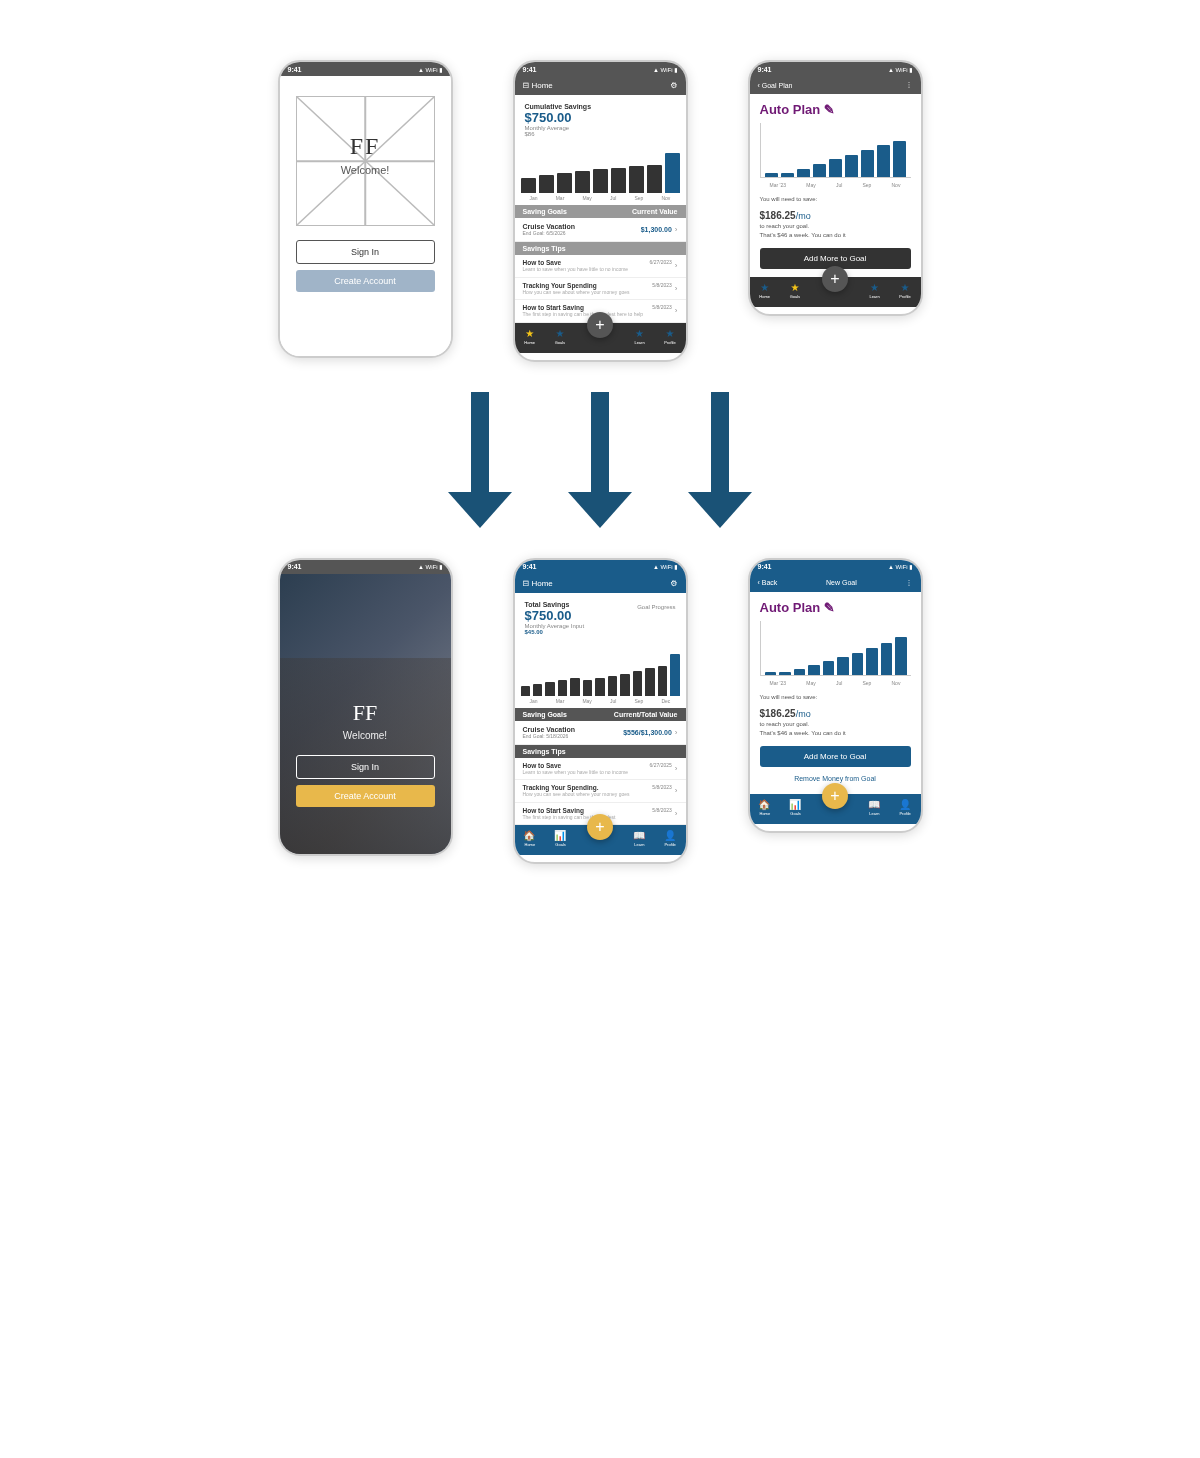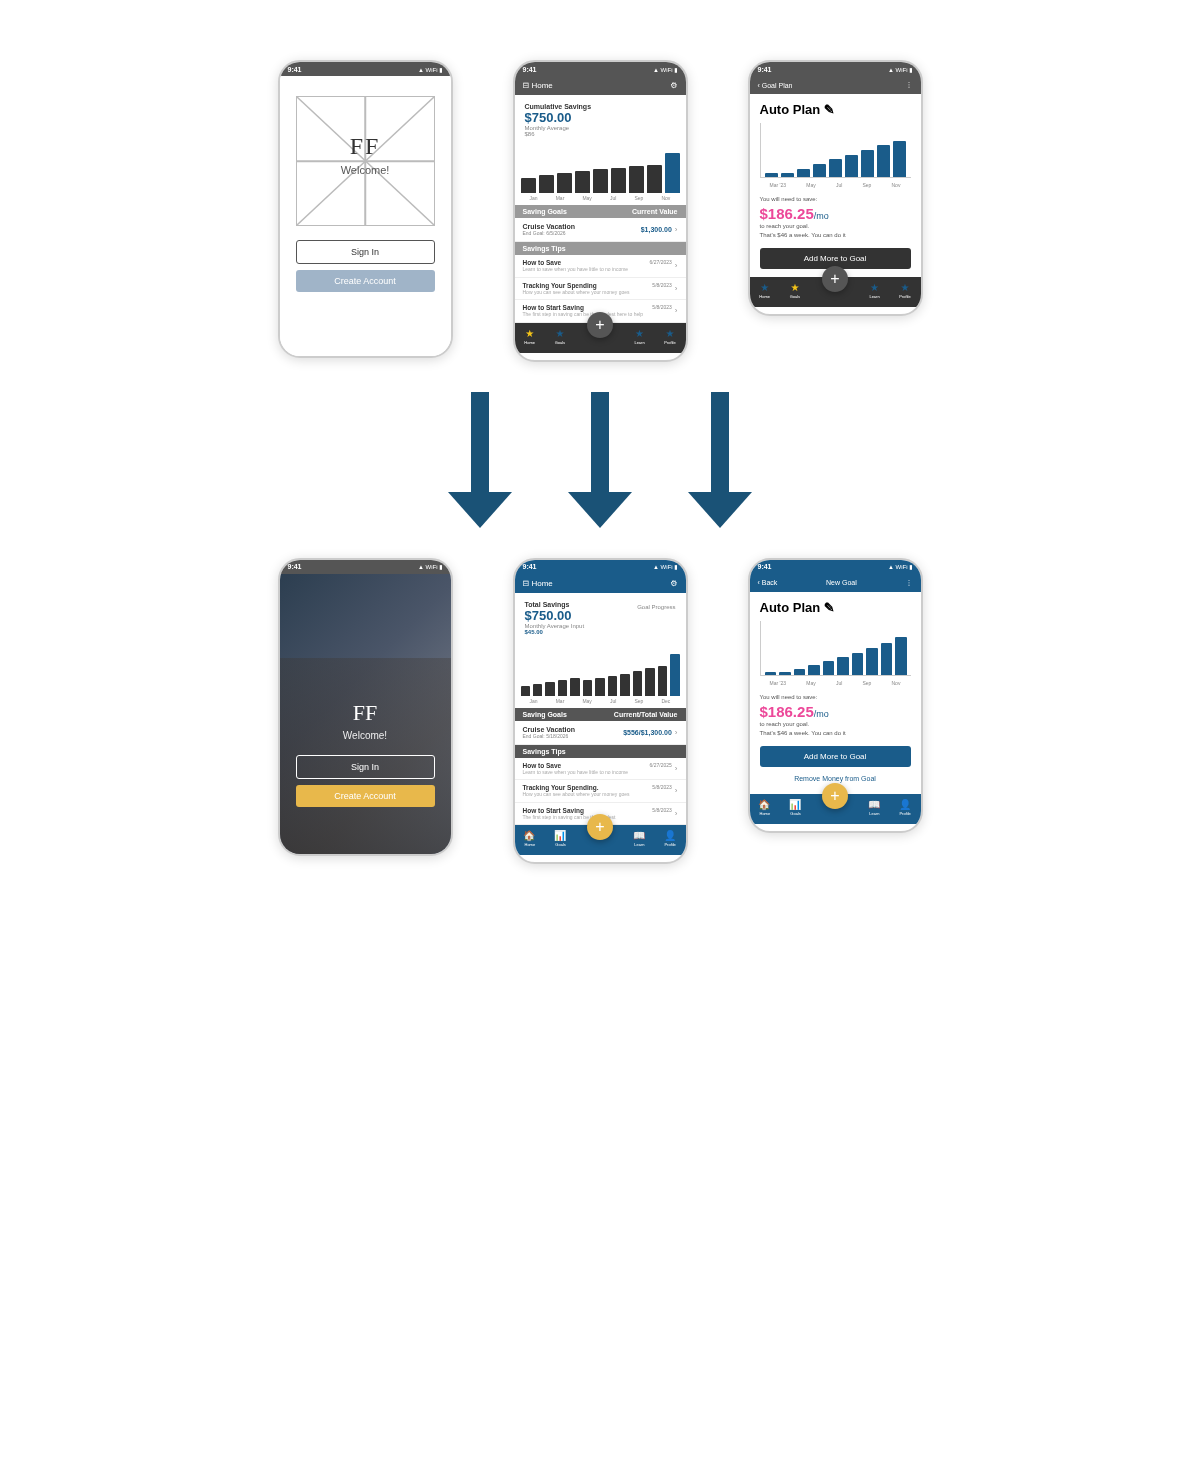--- a/index.html
+++ b/index.html
@@ -351,21 +351,21 @@
     }
 
     .goal-content {
       background: #fff;
       flex: 1;
       padding: 8px 10px;
     }
 
     .goal-title {
       font-size: 13px;
-      color: #000000;
+      color: #701a75;
       font-weight: 600;
       margin-bottom: 6px;
     }
 
     .goal-chart {
       height: 55px;
       border-left: 1.5px solid #ccc;
       border-bottom: 1.5px solid #ccc;
       display: flex;
       align-items: flex-end;
@@ -388,23 +388,23 @@
 
     .goal-chart-label { font-size: 5px; color: #888; }
 
     .goal-info {
       font-size: 6px;
       color: #555;
       margin-bottom: 3px;
     }
 
     .goal-amount {
-      font-size: 15px;
+      font-size: 10px;
       font-weight: 700;
-      color: #ec4899;
+      color: #404040;
       display: inline;
     }
 
     .goal-period {
       font-size: 9px;
       color: #1a5c8a;
       font-weight: 400;
     }
 
     .goal-sub {

